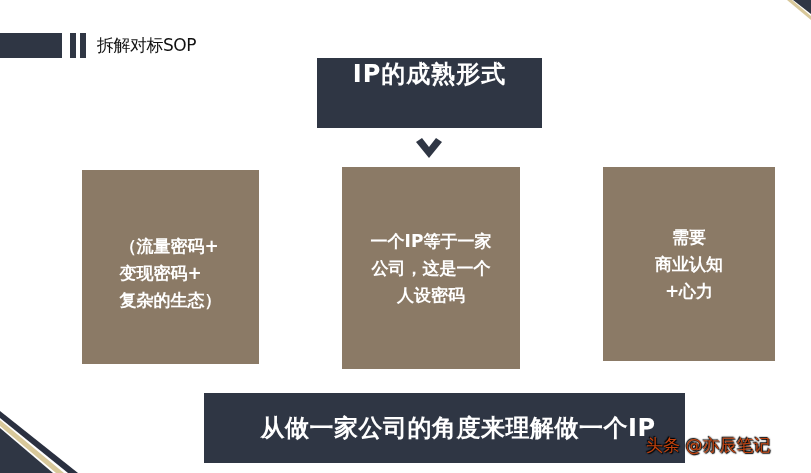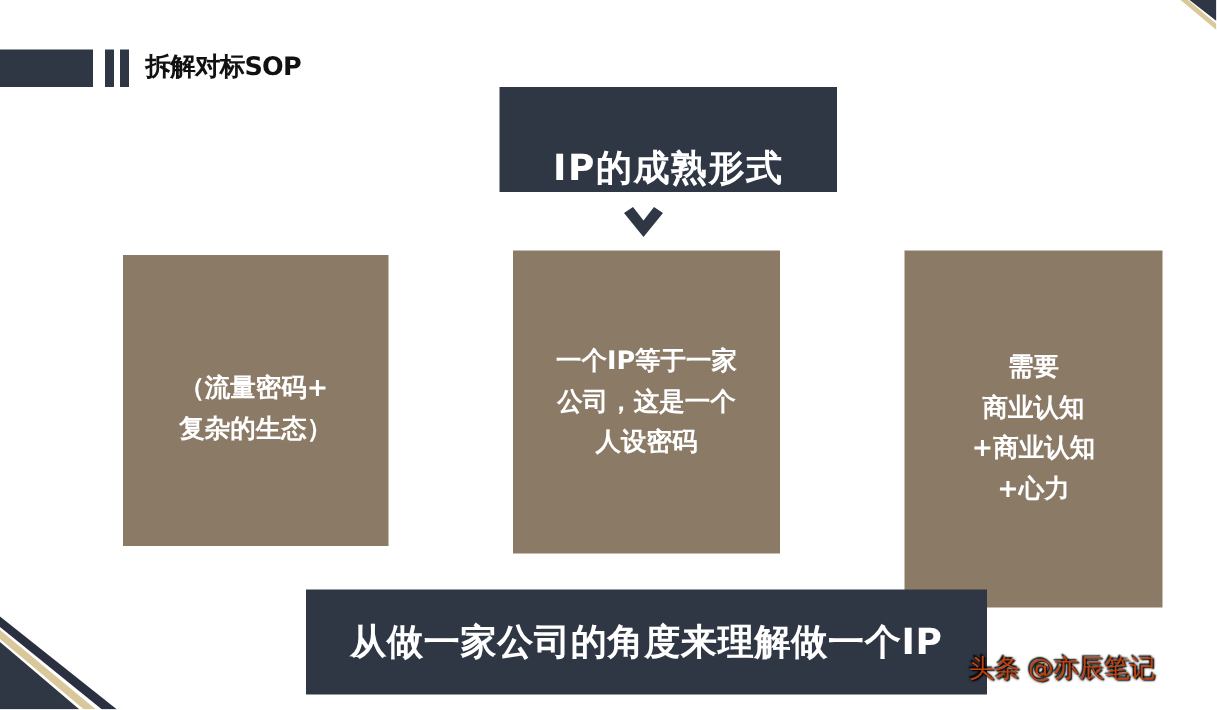--- a/index.html
+++ b/index.html
@@ -7,43 +7,44 @@
     width: 811px; height: 473px; position: relative; overflow: hidden;
     background: #ffffff;
     font-family: "DejaVu Sans", sans-serif;
   }
   .corner-tr { position: absolute; right: 0; top: 0; width: 60px; height: 20px; overflow: hidden; }
   .corner-bl { position: absolute; left: 0; bottom: 0; width: 90px; height: 70px; overflow: hidden; }
   .header-bar { position: absolute; left: 0; top: 33px; width: 62px; height: 25px; background: #2f3644; }
   .header-stripe { position: absolute; top: 33px; width: 6px; height: 25px; background: #2f3644; }
   .header-title {
     position: absolute; left: 97px; top: 33px; height: 25px; line-height: 25px;
-    font-size: 17px; font-weight: bold; color: #111; letter-spacing: -0.5px;
+    font-size: 17px; font-weight: normal; color: #111; letter-spacing: -0.5px;
   }
   .title-box {
     position: absolute; left: 317px; top: 58px; width: 225px; height: 70px;
     background: #2f3644; color: #fff; font-size: 24px; font-weight: bold;
-    display: flex; align-items: flex-end; justify-content: center; letter-spacing: 1px; margin-left: 16px;
+    display: flex; align-items: flex-start; justify-content: center; letter-spacing: 1px;
   }
   .chevron { position: absolute; left: 416px; top: 138px; width: 26px; height: 22px; }
   .card {
     position: absolute; background: #8b7a66; color: #fff;
     display: flex; align-items: center; justify-content: center;
     text-align: center; font-weight: bold; font-size: 17px; line-height: 27px;
   }
   .card-1 { left: 82px; top: 170px; width: 177px; height: 194px; }
   .card-2 { left: 342px; top: 167px; width: 178px; height: 202px; }
-  .card-3 { left: 603px; top: 167px; width: 172px; height: 238px; text-align: center; }
+  .card-3 { left: 603px; top: 167px; width: 172px; height: 194px; text-align: center; }
   .card-lines { display: flex; flex-direction: column; }
   .card-1 .card-lines { align-items: flex-start; text-align: left; margin-top: 12px; }
   .bottom-banner {
     position: absolute; left: 204px; top: 393px; width: 454px; height: 70px;
     background: #2f3644; color: #fff; font-size: 24px; font-weight: bold;
     display: flex; align-items: center; justify-content: center; letter-spacing: 0.5px;
     white-space: nowrap;
+    padding-left: 27px;
   }
   .watermark {
     position: absolute; left: 646px; top: 434px; font-size: 17px; color: #c2410c;
     text-shadow: 0 0 2px #000, 1px 1px 1px #000, -1px -1px 1px #000;
   }
 </style>
 </head>
 <body>
 
 <div class="corner-tr">
@@ -70,37 +71,37 @@
   <span>IP的成熟形式</span>
 </div>
 
 <svg class="chevron" viewBox="0 0 26 22">
   <polygon points="0,4 6,0 13,9 20,0 26,4 13,20" fill="#2f3644"></polygon>
 </svg>
 
 <div class="card card-1">
   <div class="card-lines">
     <span>（流量密码+</span>
+    <span>变现密码+</span>
     <span>复杂的生态）</span>
   </div>
 </div>
 
 <div class="card card-2">
   <div class="card-lines">
     <span>一个IP等于一家</span>
     <span>公司，这是一个</span>
     <span>人设密码</span>
   </div>
 </div>
 
 <div class="card card-3">
   <div class="card-lines">
     <span>需要</span>
     <span>商业认知</span>
-    <span>+商业认知</span>
     <span>+心力</span>
   </div>
 </div>
 
 <div class="bottom-banner">
   <span>从做一家公司的角度来理解做一个IP</span>
 </div>
 
 <div class="watermark">头条 @亦辰笔记</div>
 

